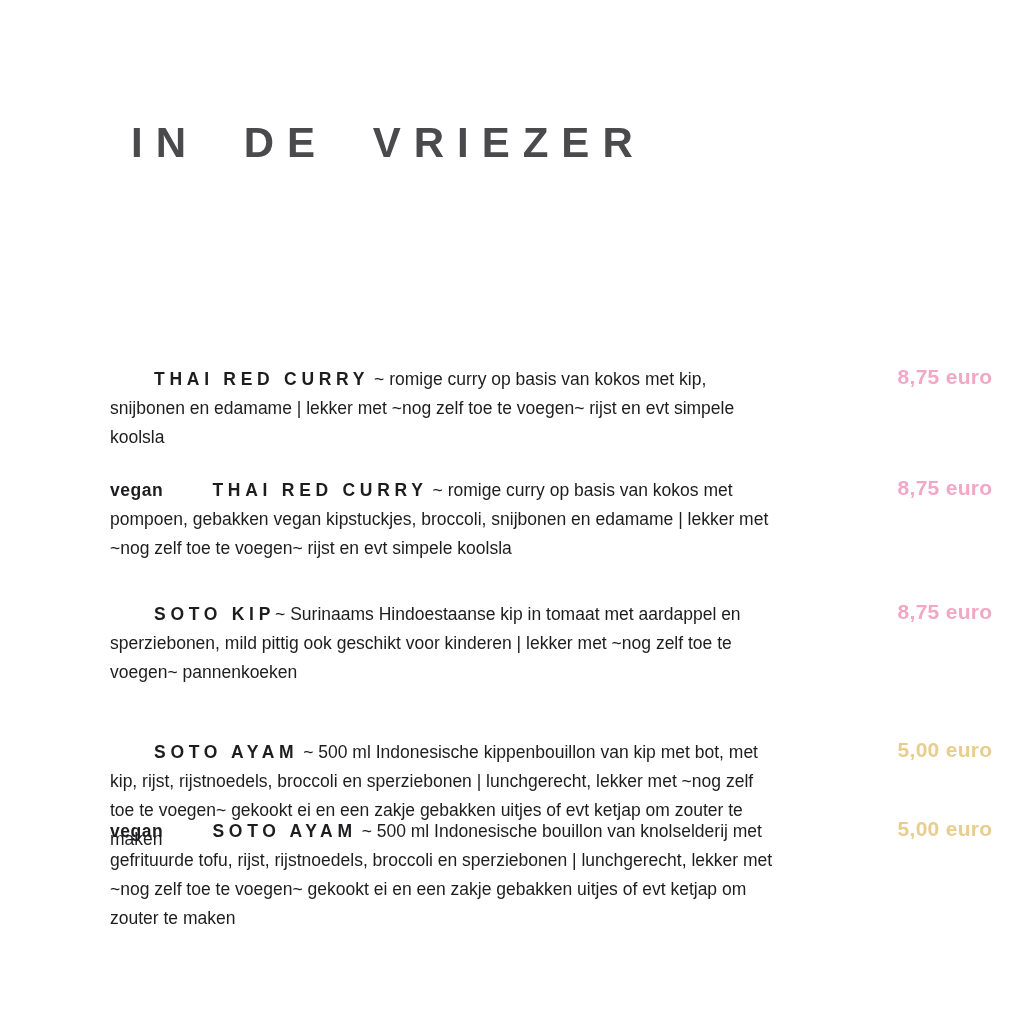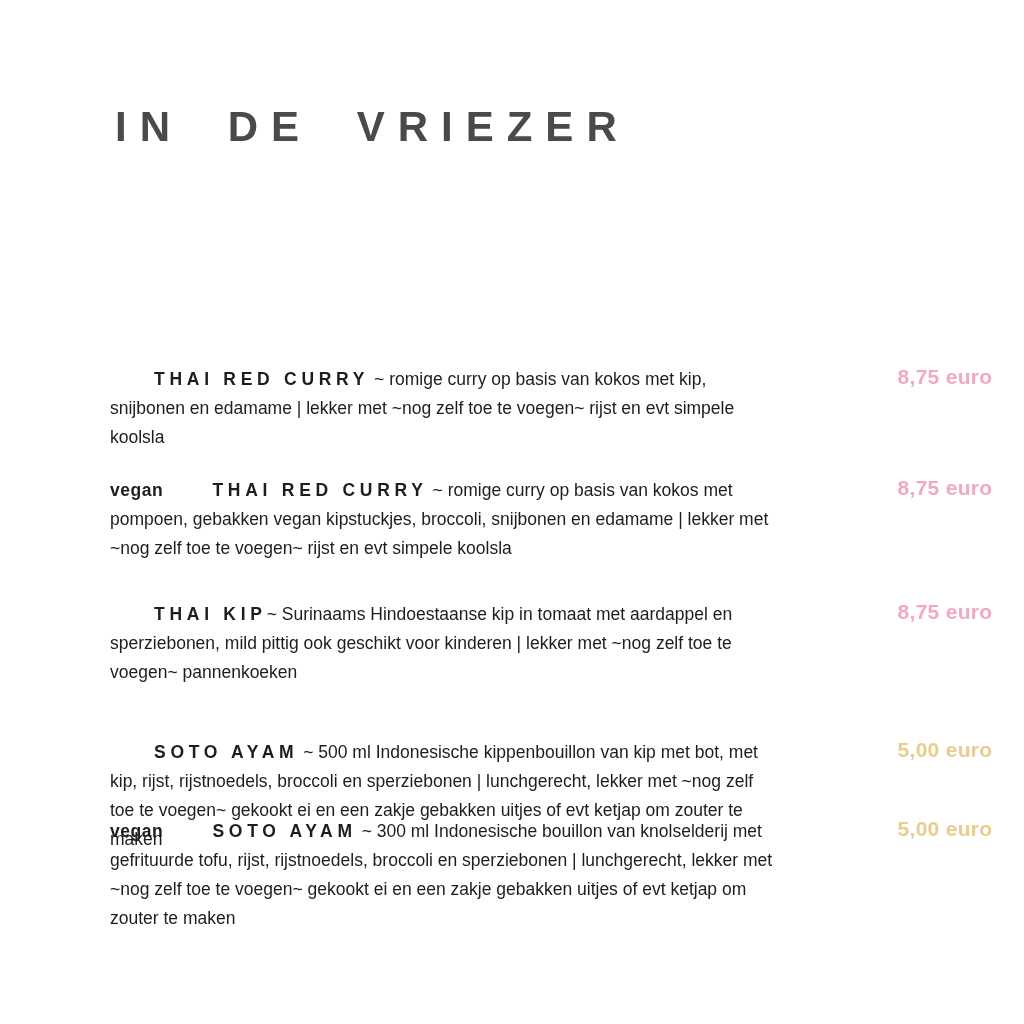--- a/index.html
+++ b/index.html
@@ -6,21 +6,21 @@
   .page{
     position:relative;
     width:1024px;height:1024px;
     background:#ffffff;
     font-family:"Liberation Sans", sans-serif;
     overflow:hidden;
   }
   .page-title{
     position:absolute;
     left:115px;top:103px;
-    margin:0;
+    margin:16px;
     font-size:42px;
     font-weight:700;
     letter-spacing:13px;
     word-spacing:20px;
     color:#4a4a4c;
     white-space:nowrap;
   }
   .menu-item{
     position:absolute;
     left:110px;
@@ -77,27 +77,27 @@
     <div class="item-text"><span class="item-prefix"></span><span class="item-name">THAI RED CURRY</span><span class="item-desc"> ~ romige curry op basis van kokos met kip, snijbonen en edamame | lekker met ~nog zelf toe te voegen~ rijst en evt simpele koolsla</span></div>
     <div class="item-price price-pink">8,75 euro</div>
   </div>
 
   <div class="menu-item row-1">
     <div class="item-text"><span class="item-prefix">vegan </span><span class="item-name">THAI RED CURRY</span><span class="item-desc"> ~ romige curry op basis van kokos met pompoen, gebakken vegan kipstuckjes, broccoli, snijbonen en edamame | lekker met ~nog zelf toe te voegen~ rijst en evt simpele koolsla</span></div>
     <div class="item-price price-pink">8,75 euro</div>
   </div>
 
   <div class="menu-item row-2">
-    <div class="item-text"><span class="item-prefix"></span><span class="item-name">THAI KIP</span><span class="item-desc">~ Surinaams Hindoestaanse kip in tomaat met aardappel en sperziebonen, mild pittig ook geschikt voor kinderen | lekker met ~nog zelf toe te voegen~ pannenkoeken</span></div>
+    <div class="item-text"><span class="item-prefix"></span><span class="item-name">SOTO KIP</span><span class="item-desc">~ Surinaams Hindoestaanse kip in tomaat met aardappel en sperziebonen, mild pittig ook geschikt voor kinderen | lekker met ~nog zelf toe te voegen~ pannenkoeken</span></div>
     <div class="item-price price-pink">8,75 euro</div>
   </div>
 
   <div class="menu-item row-3">
     <div class="item-text"><span class="item-prefix"></span><span class="item-name">SOTO AYAM</span><span class="item-desc"> ~ 500 ml Indonesische kippenbouillon van kip met bot, met kip, rijst, rijstnoedels, broccoli en sperziebonen | lunchgerecht, lekker met ~nog zelf toe te voegen~ gekookt ei en een zakje gebakken uitjes of evt ketjap om zouter te maken</span></div>
     <div class="item-price price-gold">5,00 euro</div>
   </div>
 
   <div class="menu-item row-4">
-    <div class="item-text"><span class="item-prefix">vegan </span><span class="item-name">SOTO AYAM</span><span class="item-desc"> ~ 300 ml Indonesische bouillon van knolselderij met gefrituurde tofu, rijst, rijstnoedels, broccoli en sperziebonen | lunchgerecht, lekker met ~nog zelf toe te voegen~ gekookt ei en een zakje gebakken uitjes of evt ketjap om zouter te maken</span></div>
+    <div class="item-text"><span class="item-prefix">vegan </span><span class="item-name">SOTO AYAM</span><span class="item-desc"> ~ 500 ml Indonesische bouillon van knolselderij met gefrituurde tofu, rijst, rijstnoedels, broccoli en sperziebonen | lunchgerecht, lekker met ~nog zelf toe te voegen~ gekookt ei en een zakje gebakken uitjes of evt ketjap om zouter te maken</span></div>
     <div class="item-price price-gold">5,00 euro</div>
   </div>
 
 </div>
 
 </body></html>

